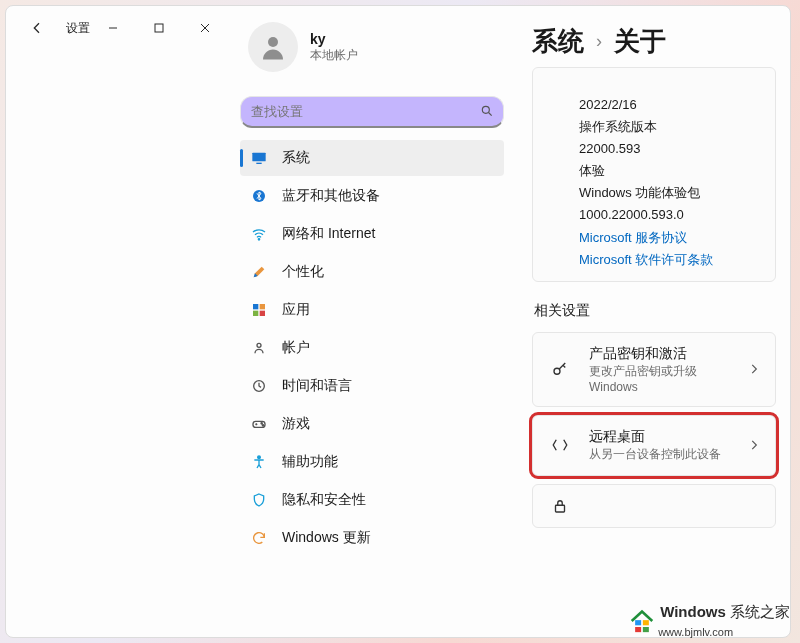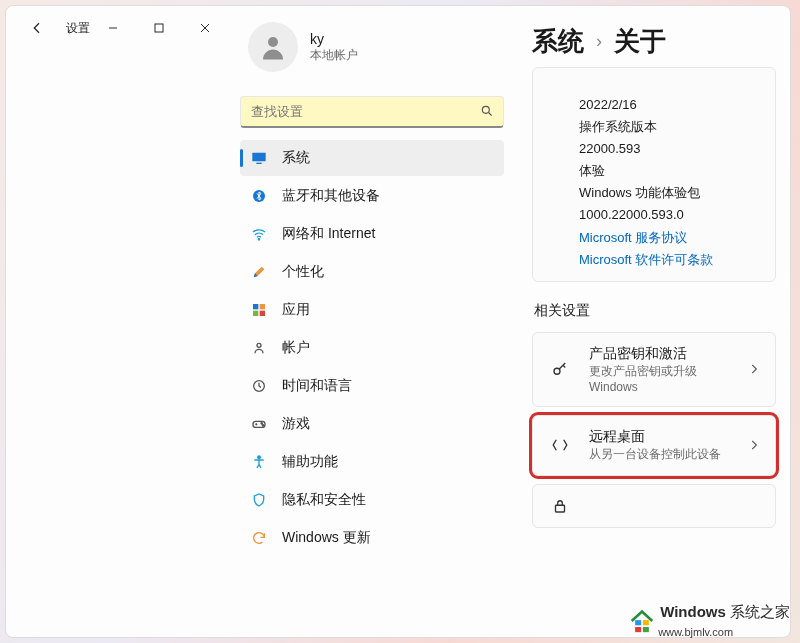--- a/index.html
+++ b/index.html
@@ -50,29 +50,29 @@
     .win-ctl svg{ width:10px; height:10px; stroke:#2a2a2a; }
 
     .body { flex:1; display:flex; min-height:0; }
 
     
     .left { width:288px; padding:0 12px 0 12px; overflow:hidden; }
     .profile { display:flex; align-items:center; padding:16px 8px 10px 8px; }
     .avatar { width:50px; height:50px; border-radius:50%; background:#ededed; display:flex; align-items:center; justify-content:center; }
     .avatar svg{ width:30px; height:30px; fill:#8e8e8e; }
     .profile-txt { margin-left:12px; }
-    .profile-name { font-size:14px; font-weight:400; }
+    .profile-name { font-size:14px; font-weight:700; }
     .profile-sub { font-size:12px; color:var(--muted); }
 
     .search { margin:14px 0 12px 0; position:relative; }
     .search input{
       width:100%; height:32px; border:1px solid var(--border);
-      border-bottom:2px solid #888; border-radius:4px;
+      border-bottom:2px solid #888; border-radius:12px;
       padding:0 45px 0 10px; font-size:13px; outline:none;
-      background:#fef9c3; font-family:inherit;
+      background:#c4b5fd; font-family:inherit;
     }
     .search .icon { position:absolute; right:10px; top:8px; width:14px; height:14px; stroke:#555; }
 
     .nav { display:flex; flex-direction:column; gap:2px; margin-top:4px; }
     .nav-item { height:36px; display:flex; align-items:center; border-radius:4px; padding:0 8px 0 10px; cursor:default; }
     .nav-item.selected { background:var(--select-bg); position:relative; }
     .nav-item.selected::before{ content:''; position:absolute; left:0; top:9px; bottom:9px; width:3px; background:var(--accent); border-radius:2px; }
     .nav-icon { width:18px; height:18px; margin-right:14px; display:flex; align-items:center; justify-content:center; }
     .nav-icon svg { width:16px; height:16px; }
     .nav-label { font-size:14px; }

